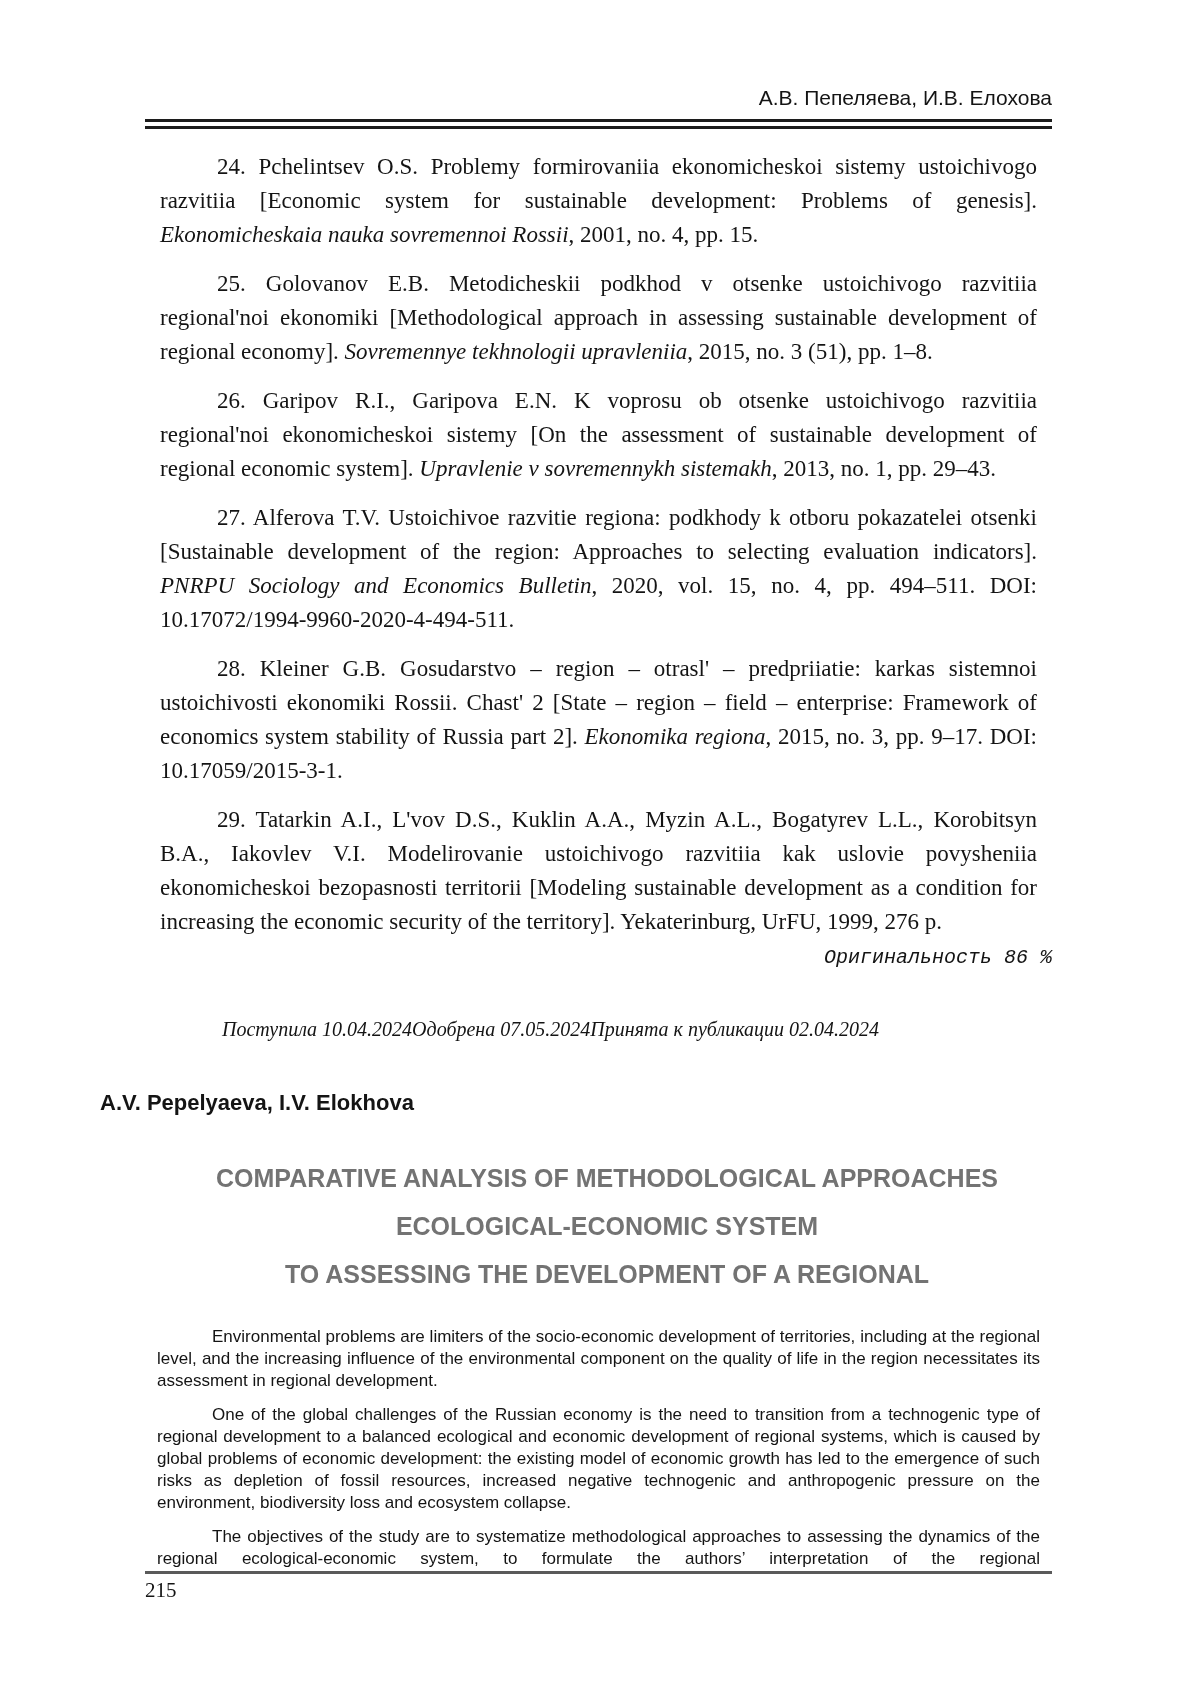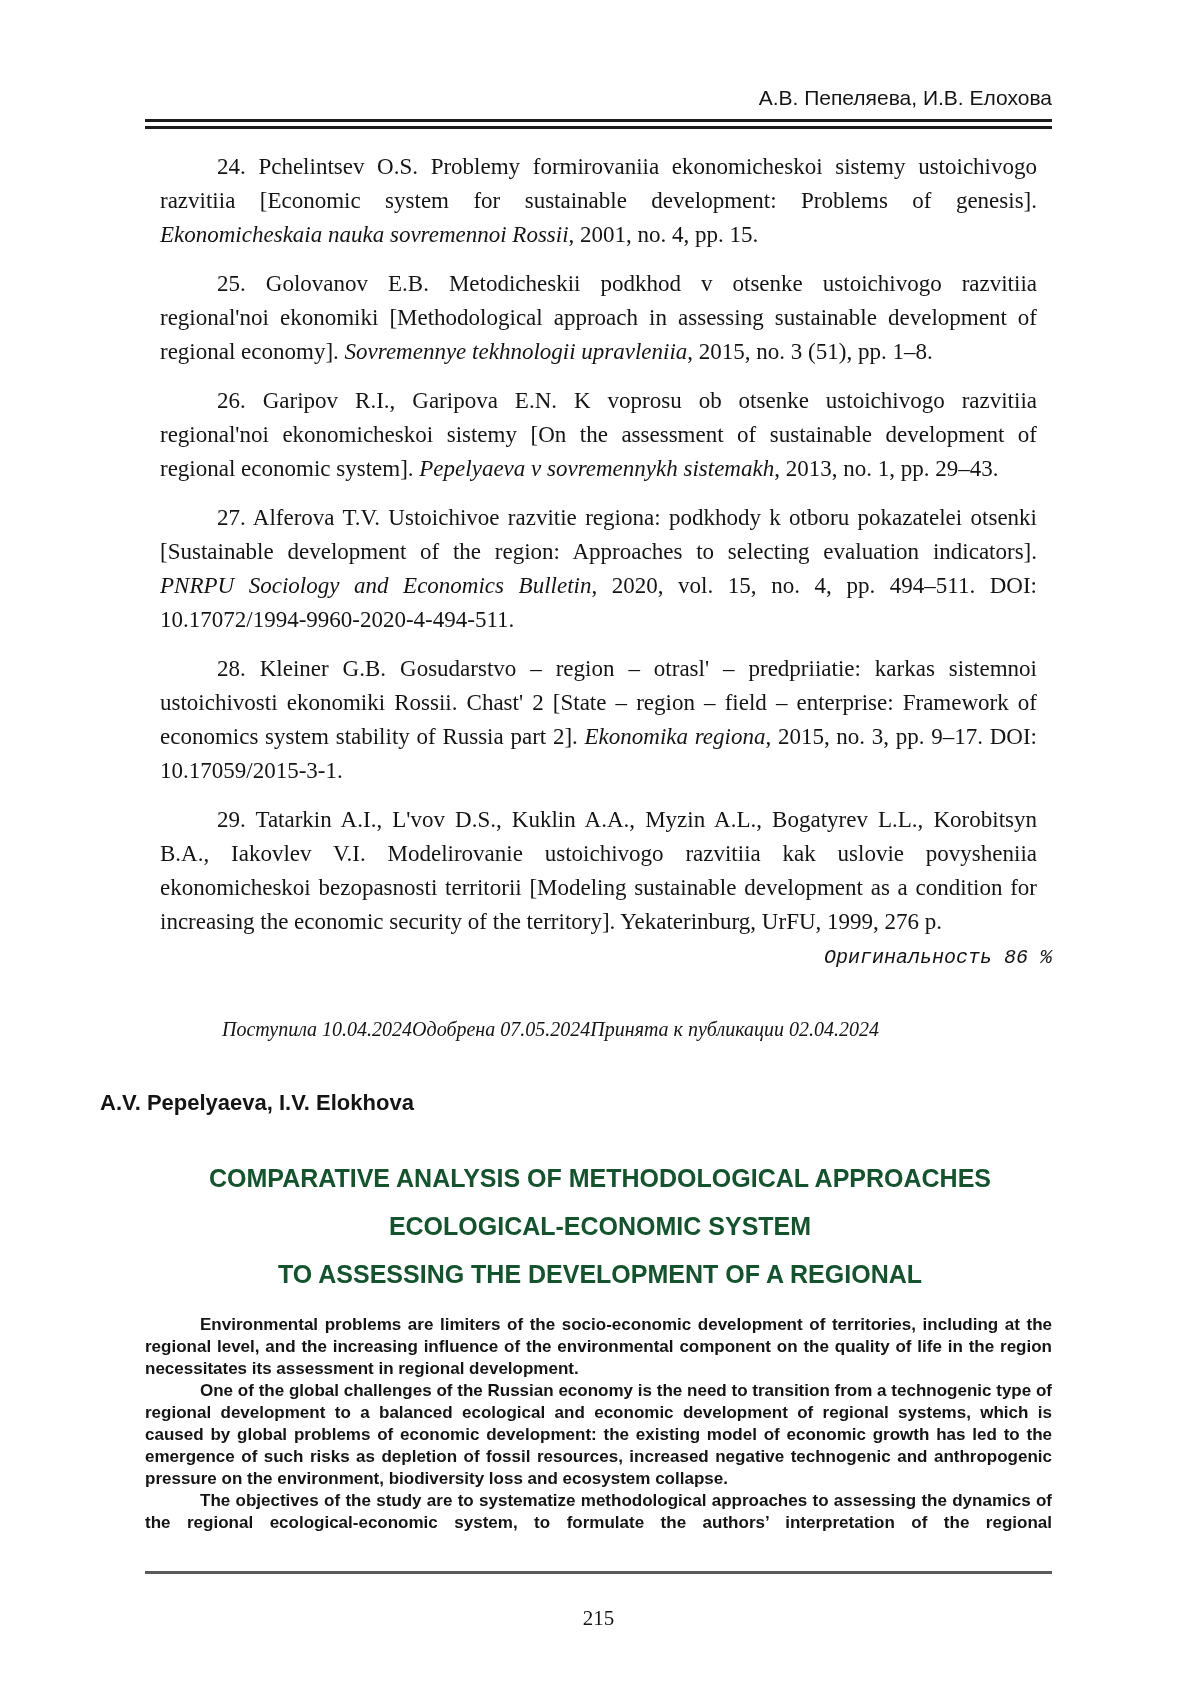--- a/index.html
+++ b/index.html
@@ -48,57 +48,57 @@
     display:flex; justify-content:flex-start;
     font-size:20px; white-space:nowrap;font-style:italic;
   }
   .authors-en{
     position:absolute; top:1090px; left:100px; width:1000px;
     text-align:left;
     font-family:"Liberation Sans", sans-serif;
     font-weight:bold; font-size:22px;
   }
   .title{
-    position:absolute; top:1154px; left:70px; width:1060px; margin:0;
+    position:absolute; top:1154px; left:77px; width:1060px; margin:0;
     text-align:center;
     font-family:"Liberation Sans", sans-serif;
     font-weight:bold; font-size:25px; line-height:48px;
-    color:#14532d;
+    color:#737373;
   }
   .title .title-line{display:block;}
   .abstract{
     position:absolute; top:1314px; left:145px; width:907px;
     font-family:"Liberation Sans", sans-serif;
     font-size:17px; line-height:22px;
     text-align:justify;
   }
-  .abs{margin:0; text-indent:55px;font-weight:bold;}
+  .abs{margin:12px; text-indent:55px;}
   .abs.cont{text-align-last:justify;}
   .footer-rule{
     position:absolute; top:1571px; left:145px; width:907px;
     border-top:3px solid var(--rule-gray);
   }
   .page-num{
     position:absolute; top:1578px; left:145px; width:907px;
-    text-align:center; font-size:21px;margin-top:28px;
+    text-align:left; font-size:21px;
   }
 </style>
 </head>
 <body>
 
 <div class="page">
 
   <div class="running-head">А.В. Пепеляева, И.В. Елохова</div>
 
   <div class="header-rule"></div>
 
   <div class="refs">
       <p class="ref"><span>24. Pchelintsev O.S. Problemy formirovaniia ekonomicheskoi sistemy ustoichivogo razvitiia [Economic system for sustainable development: Problems of genesis]. </span><em>Ekonomicheskaia nauka sovremennoi Rossii</em><span>, 2001, no. 4, pp. 15.</span></p>
       <p class="ref"><span>25. Golovanov E.B. Metodicheskii podkhod v otsenke ustoichivogo razvitiia regional'noi ekonomiki [Methodological approach in assessing sustainable development of regional economy]. </span><em>Sovremennye tekhnologii upravleniia</em><span>, 2015, no. 3 (51), pp. 1–8.</span></p>
-      <p class="ref"><span>26. Garipov R.I., Garipova E.N. K voprosu ob otsenke ustoichivogo razvitiia regional'noi ekonomicheskoi sistemy [On the assessment of sustainable development of regional economic system]. </span><em>Pepelyaeva v sovremennykh sistemakh</em><span>, 2013, no. 1, pp. 29–43.</span></p>
+      <p class="ref"><span>26. Garipov R.I., Garipova E.N. K voprosu ob otsenke ustoichivogo razvitiia regional'noi ekonomicheskoi sistemy [On the assessment of sustainable development of regional economic system]. </span><em>Upravlenie v sovremennykh sistemakh</em><span>, 2013, no. 1, pp. 29–43.</span></p>
       <p class="ref"><span>27. Alferova T.V. Ustoichivoe razvitie regiona: podkhody k otboru pokazatelei otsenki [Sustainable development of the region: Approaches to selecting evaluation indicators]. </span><em>PNRPU Sociology and Economics Bulletin</em><span>, 2020, vol. 15, no. 4, pp. 494–511. DOI: 10.17072/1994-9960-2020-4-494-511.</span></p>
       <p class="ref"><span>28. Kleiner G.B. Gosudarstvo – region – otrasl' – predpriiatie: karkas sistemnoi ustoichivosti ekonomiki Rossii. Chast' 2 [State – region – field – enterprise: Framework of economics system stability of Russia part 2]. </span><em>Ekonomika regiona</em><span>, 2015, no. 3, pp. 9–17. DOI: 10.17059/2015-3-1.</span></p>
       <p class="ref"><span>29. Tatarkin A.I., L'vov D.S., Kuklin A.A., Myzin A.L., Bogatyrev L.L., Korobitsyn B.A., Iakovlev V.I. Modelirovanie ustoichivogo razvitiia kak uslovie povysheniia ekonomicheskoi bezopasnosti territorii [Modeling sustainable development as a condition for increasing the economic security of the territory]. Yekaterinburg, UrFU, 1999, 276 p.</span></p>
     </div>
 
   <div class="originality">Оригинальность 86 %</div>
 
   <div class="dates">
     <span>Поступила 10.04.2024</span>
     <span>Одобрена 07.05.2024</span>

